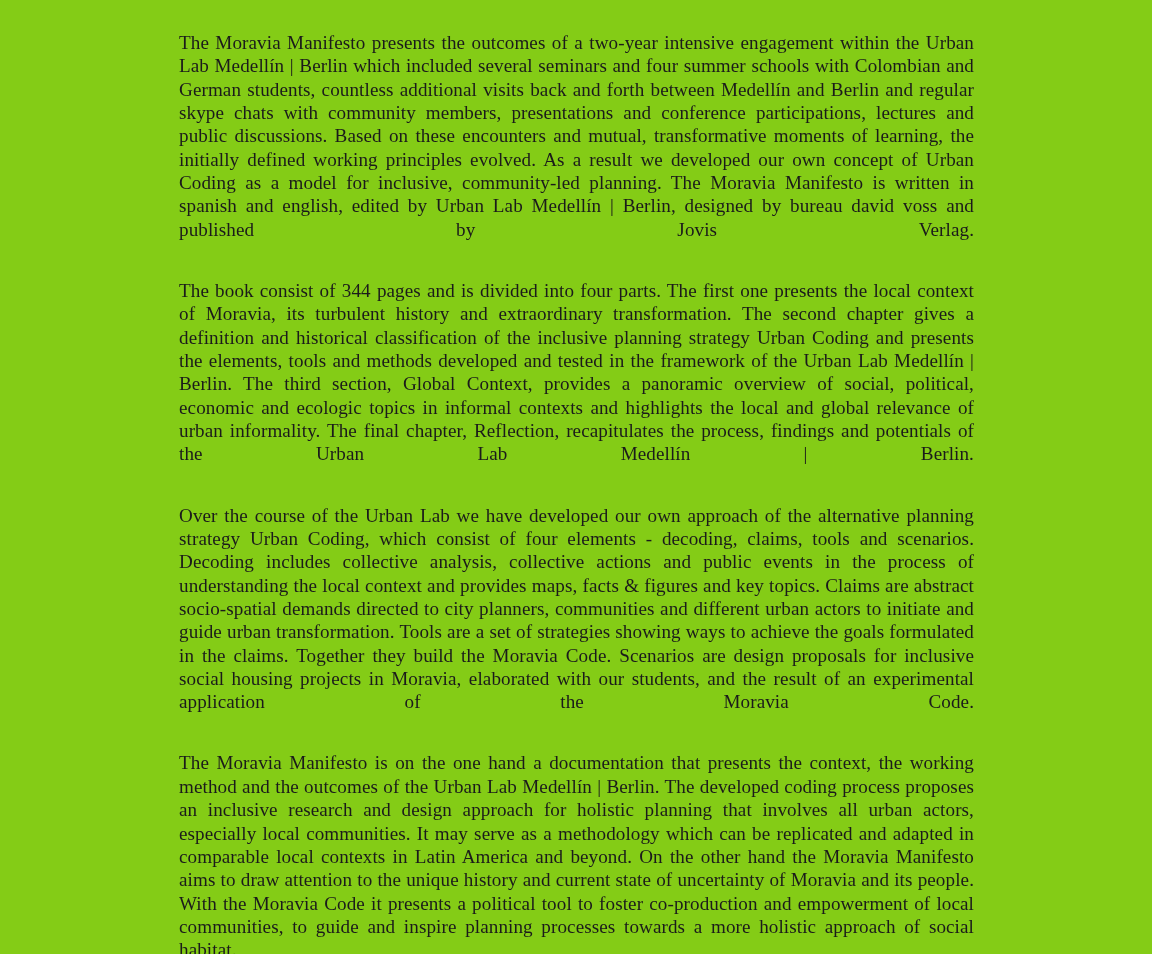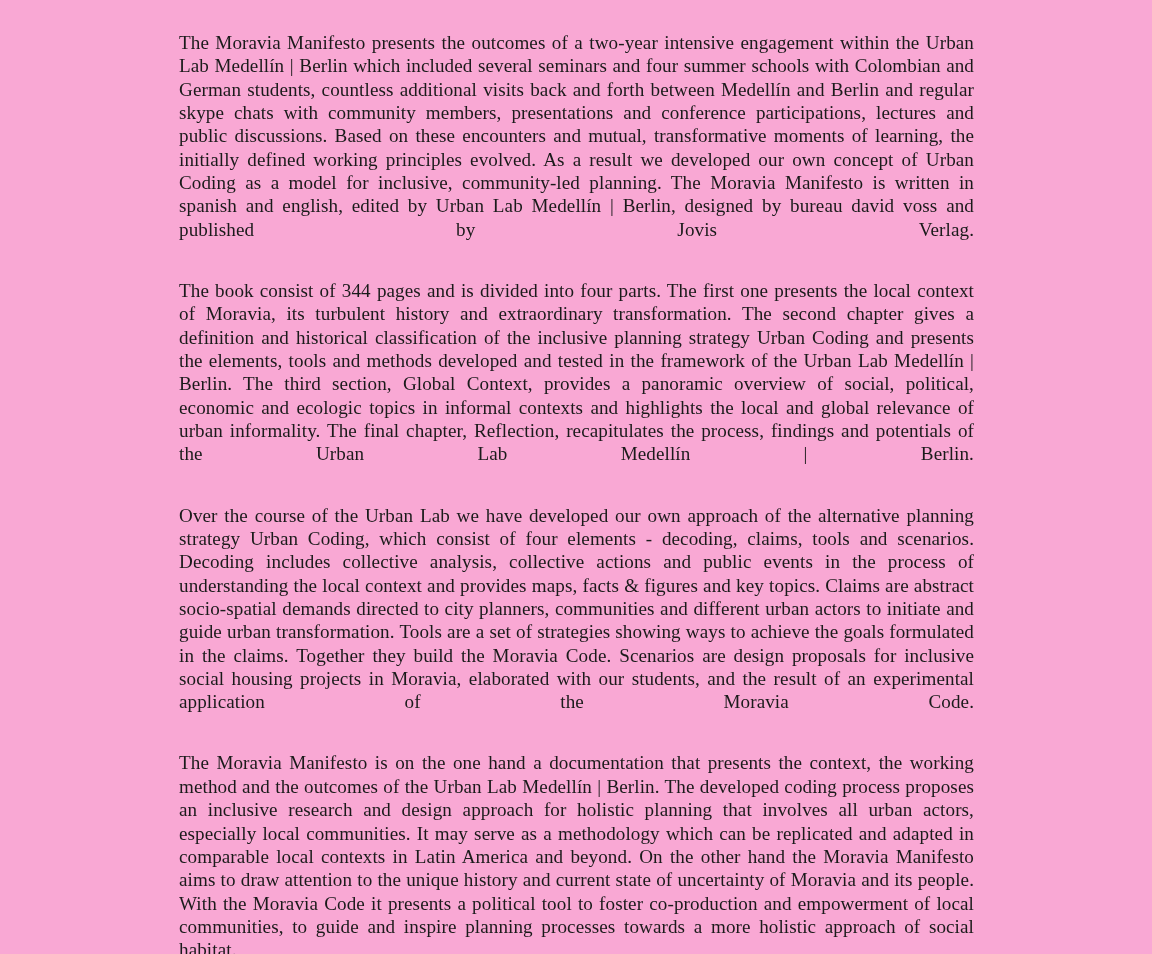--- a/index.html
+++ b/index.html
@@ -10,21 +10,21 @@
   }
   body {
     font-family: "Liberation Serif", "DejaVu Serif", serif;
     color: #1b1b1b;
     -webkit-font-smoothing: antialiased;
   }
   .page {
     position: relative;
     width: 1152px;
     height: 954px;
-    background: #f9a8d4;
+    background: #84cc16;
     overflow: hidden;
     box-sizing: border-box;
   }
   .text-column {
     position: absolute;
     left: 179px;
     top: 31px;
     width: 795px;
   }
   p.body-paragraph {

